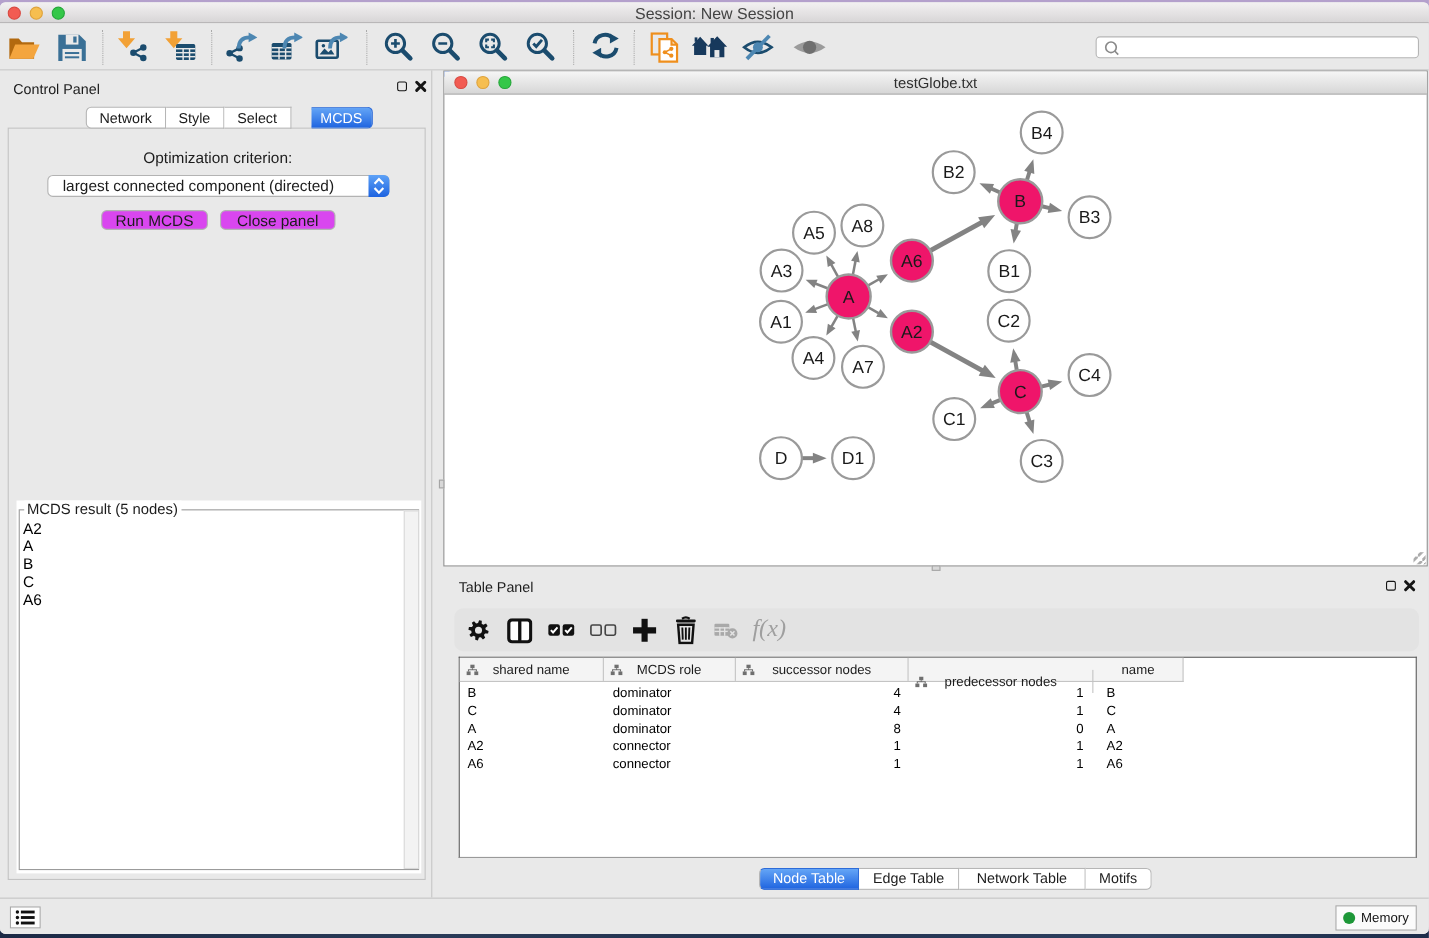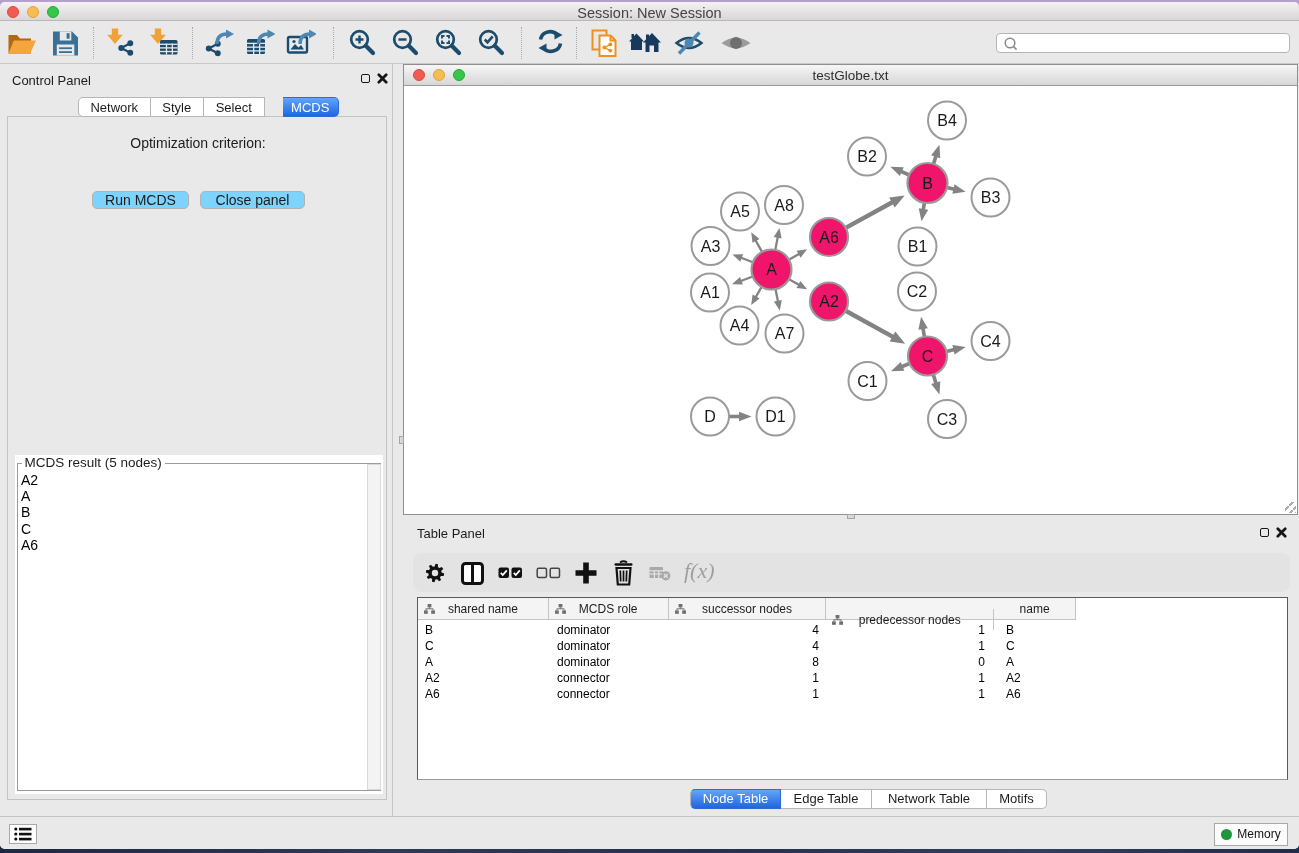--- a/index.html
+++ b/index.html
@@ -40,21 +40,21 @@
 .tabs .tab:last-child { border-radius:0 5px 5px 0; }
 .tabs .sel { background:linear-gradient(#64a5f6,#2065e0); border-color:#2d6bd8; color:#ffffff;margin-left:18px; }
 #cp-tabs { left:78px; top:33px;justify-content:center; }
 #opt-label { position:absolute; left:0; top:70.5px; width:396px; text-align:center;
   font-size:14px; color:#1c1c1c; }
 #dropdown { position:absolute; left:43px; top:94.5px; width:311px; height:20px;
   background:#ffffff; border:1px solid #b3b3b3; border-radius:5px;
   font-size:14px; color:#1c1c1c; line-height:19px; padding-left:13px; }
 #dd-btn { position:absolute; right:-1px; top:-1px; width:19px; height:20px;
   background:linear-gradient(#5ea2f7,#1d63e0); border-radius:0 5px 5px 0; }
-.btn { position:absolute; height:18px; background:#7dd3fc; border:1px solid #b3b3b3;
+.btn { position:absolute; height:18px; background:#d946ef; border:1px solid #b3b3b3;
   border-radius:5px; font-size:14px; color:#1c1c1c; text-align:center; line-height:16px; }
 #btn-run { left:92px; top:126.5px; width:97px; }
 #btn-close { left:200px; top:126.5px; width:105px; }
 #mcds-box { position:absolute; left:15px; top:391px; width:368px; height:338.5px; background:#ffffff; }
 #mcds-border { position:absolute; left:2px; top:8px; right:2px; bottom:3px;
   border:1px solid #9b9b9b; }
 #mcds-title { position:absolute; left:6.5px; top:0px; font-size:13.5px; color:#1c1c1c;
   background:#ffffff; padding:0 3px; }
 #mcds-list { position:absolute; left:6px; top:17px; font-size:14px; color:#000000; line-height:16.2px; }
 #mcds-scroll { position:absolute; right:2.5px; top:9px; bottom:3.5px; width:14px;
@@ -251,20 +251,26 @@
         <path d="M1.8,1.8 L9.2,9.2 M9.2,1.8 L1.8,9.2" stroke="#151515" stroke-width="2.7" stroke-linecap="round"></path>
       </svg>
     <div id="cp-box"></div>
     <div class="tabs" id="cp-tabs">
       <div class="tab" style="width:72.5px;">Network</div>
       <div class="tab" style="width:53.5px;">Style</div>
       <div class="tab" style="width:60.5px;">Select</div>
       <div class="tab sel" style="width:56.5px;">MCDS</div>
     </div>
     <div id="opt-label">Optimization criterion:</div>
+    <div id="dropdown">largest connected component (directed)<div id="dd-btn">
+          <svg width="19" height="20" viewBox="0 0 19 20" style="position:absolute;left:0;top:0;">
+            <path d="M5.5,8 L9.5,3.8 L13.5,8" fill="none" stroke="#ffffff" stroke-width="2"></path>
+            <path d="M5.5,12 L9.5,16.2 L13.5,12" fill="none" stroke="#ffffff" stroke-width="2"></path>
+          </svg>
+        </div></div>
     <div class="btn" id="btn-run">Run MCDS</div>
     <div class="btn" id="btn-close">Close panel</div>
     <div id="mcds-box">
       <div id="mcds-border"></div>
       <div id="mcds-scroll"></div>
       <div id="mcds-title">MCDS result (5 nodes)</div>
       <div id="mcds-list">A2<br>A<br>B<br>C<br>A6</div>
     </div>
     <div id="netwin">
       <div id="net-corner"></div>

